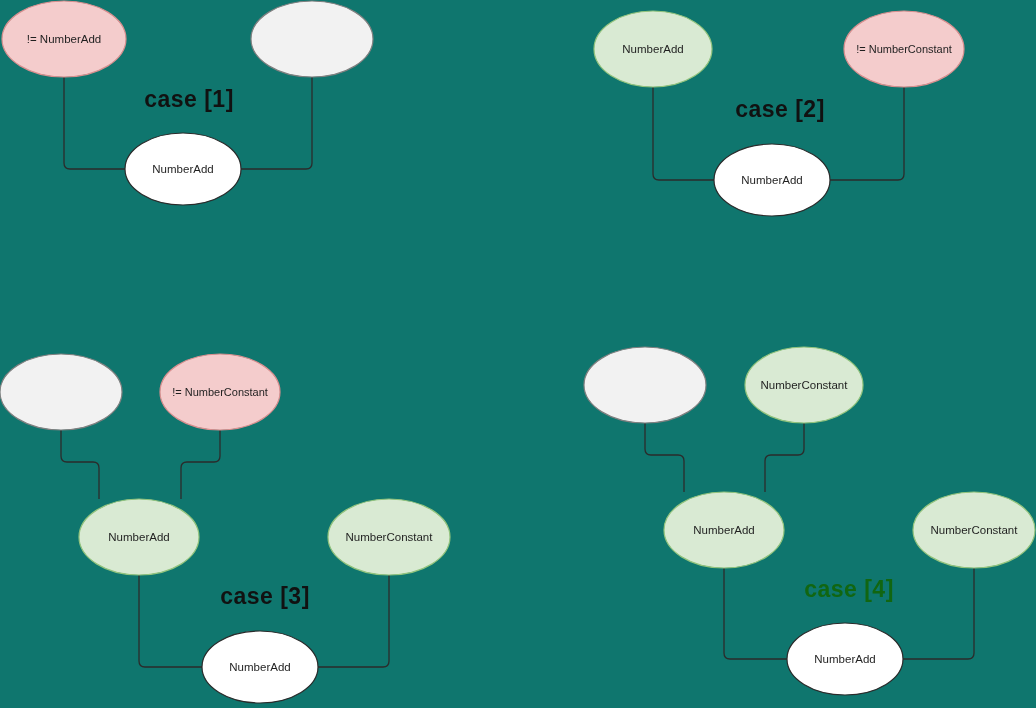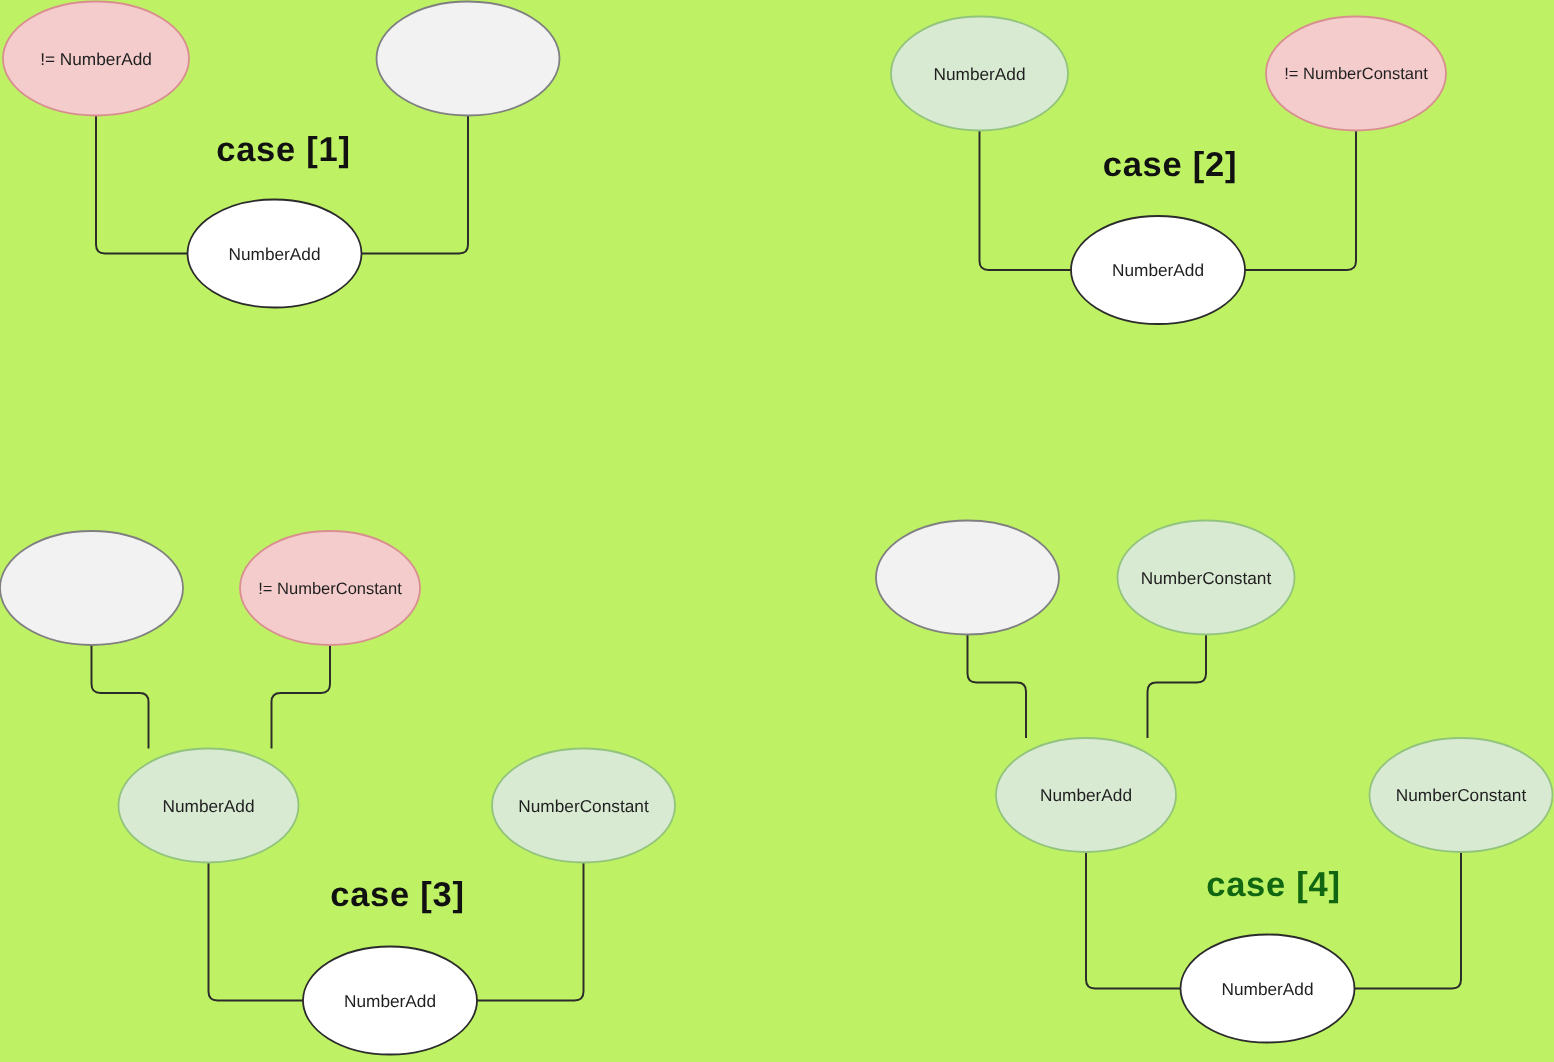--- a/index.html
+++ b/index.html
@@ -8,21 +8,21 @@
     background: #ffffff;
   }
   body {
     font-family: "Liberation Sans", sans-serif;
   }
   #canvas-root {
     position: relative;
     width: 1036px;
     height: 708px;
     overflow: hidden;
-    background: #bef264;
+    background: #0f766e;
   }
   #diagram-svg {
     position: absolute;
     left: 0;
     top: 0;
     width: 1036px;
     height: 708px;
   }
   .node-ellipse {
     stroke-width: 1.2;

